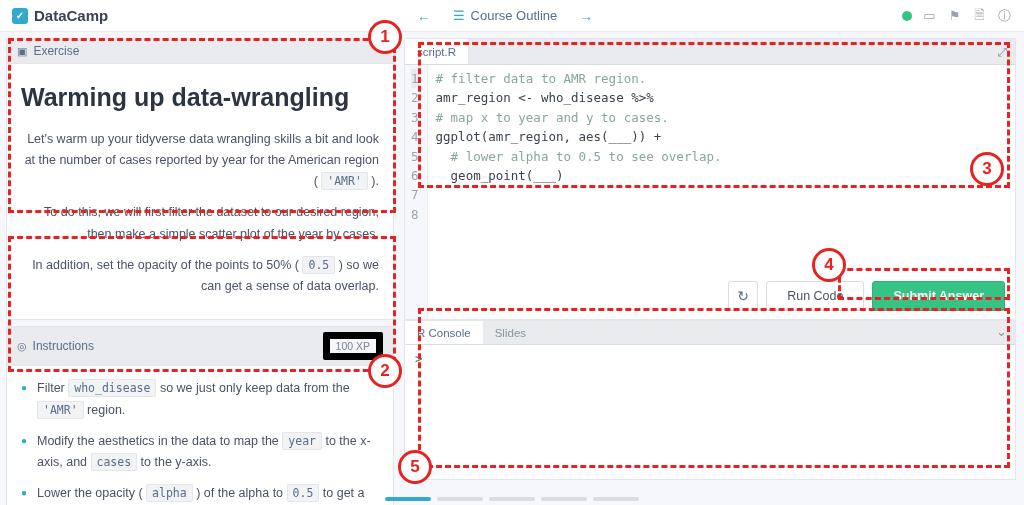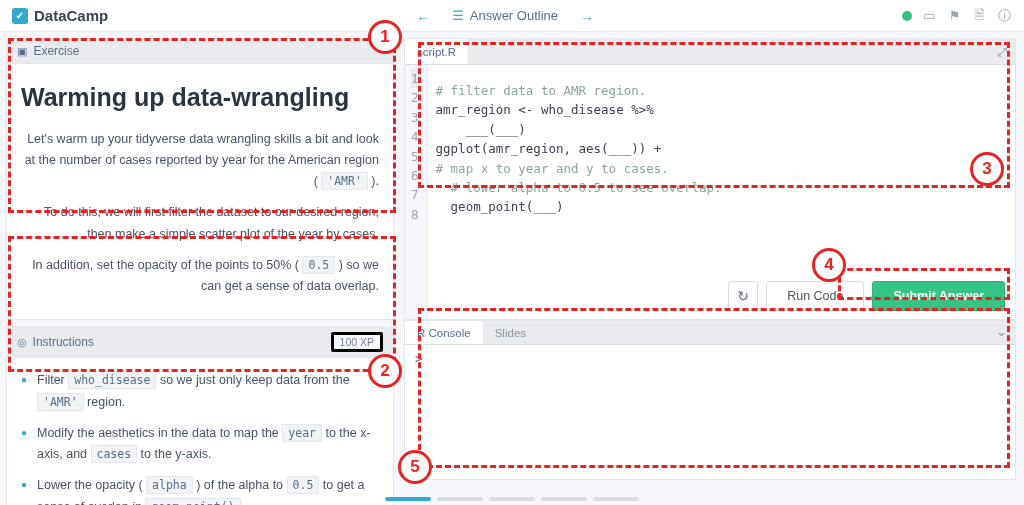--- a/index.html
+++ b/index.html
@@ -19,34 +19,34 @@
 .right-col { flex: 1; padding: 6px 8px 6px 4px; display: flex; flex-direction: column; gap: 0; position: relative; }
 
 .panel { background: #fff; border-radius: 2px; border: 1px solid #e3e6ea; }
 .panel-header { background: #e9ebee; padding: 5px 10px; font-size: 12px; color: #5a6e8c; display: flex; align-items: center; gap: 6px; border-bottom: 1px solid #e3e6ea; }
 .panel-header .icon { font-size: 11px; }
 .panel-body { padding: 12px 14px; font-size: 12.5px; line-height: 1.7; color: #4a5266; }
 .exercise-title { font-size: 25px; font-weight: 700; color: #2d3441; margin-bottom: 10px; }
 .exercise-body p { margin-bottom: 10px; text-align: right; }
 code.inline { background: #f1f3f5; border: 1px solid #e3e6ea; border-radius: 2px; padding: 1px 5px; font-family: Menlo, Monaco, monospace; font-size: 11.5px; color: #5a6e8c; }
 
-.xp-badge { margin-left: auto; background: #f5f7fa; border: 3px solid #000000; border-radius: 2px; padding: 1px 6px; font-size: 10.5px; color: #7a8494; }
+.xp-badge { margin-left: auto; background: #f5f7fa; border: 7px solid #000000; border-radius: 2px; padding: 1px 6px; font-size: 10.5px; color: #7a8494; }
 .instructions-list { list-style: none; }
 .instructions-list li { position: relative; padding-left: 16px; margin-bottom: 10px; }
 .instructions-list li::before { content: "●"; position: absolute; left: 0; color: #33aacc; font-size: 10px; top: 1px; }
 
 .editor-area { flex: 1; display: flex; flex-direction: column; }
 .editor-tabs { background: #e9ebee; display: flex; align-items: center; border-bottom: 1px solid #d9dde2; height: 26px; }
 .editor-tab { background: #fff; padding: 4px 12px; font-size: 11.5px; color: #5a6e8c; border-right: 1px solid #e3e6ea; height: 100%; display: flex; align-items: center; }
 .editor-expand { margin-left: auto; padding: 4px 8px; color: #8a94a1; cursor: pointer; font-size: 12px; }
 .editor-content { flex: 1; background: #fff; display: flex; font-family: Menlo, Monaco, Consolas, monospace; font-size: 12.5px; line-height: 1.55; position: relative; }
 .gutter { background: #f5f7fa; color: #9aa4b1; text-align: right; padding: 4px 8px 4px 6px; user-select: none; border-right: 1px solid #eef0f3; }
 .gutter .ln { display: block; }
 .gutter .ln.active { background: #e9ebee; }
-.code-lines { padding: 16px 8px; flex: 1; }
+.code-lines { padding: 4px 8px; flex: 1; }
 .code-lines .line { white-space: pre; }
 .c-comment { color: #8aa69b; }
 
 .editor-actions { position: absolute; right: 10px; bottom: 8px; display: flex; gap: 8px; align-items: center; }
 .icon-btn { width: 30px; height: 30px; border: 1px solid #d9dde2; border-radius: 3px; background: #fff; display: flex; align-items: center; justify-content: center; color: #5a6e8c; cursor: pointer; font-size: 14px; }
 .btn { height: 30px; padding: 0 20px; border-radius: 3px; font-size: 12.5px; cursor: pointer; display: flex; align-items: center; }
 .btn-white { background: #fff; border: 1px solid #d9dde2; color: #4a5266; }
 .btn-green { background: #36c486; border: 1px solid #2fb077; color: #fff; font-weight: 600; }
 
 .console-area { height: 160px; display: flex; flex-direction: column; border: 1px solid #e3e6ea; background: #fff; }
@@ -68,21 +68,21 @@
 
 <div class="topbar">
   <div class="logo">
     <span class="logo-shield">✓</span>
     <span>DataCamp</span>
   </div>
   <div class="top-center">
     <span class="arrow-btn">←</span>
     <div class="course-outline">
       <span style="color:#33aacc">☰</span>
-      <span>Answer Outline</span>
+      <span>Course Outline</span>
     </div>
     <span class="arrow-btn">→</span>
   </div>
   <div class="top-right">
     <span class="status-dot"></span>
     <span class="top-icon">▭</span>
     <span class="top-icon">⚑</span>
     <span class="top-icon">🗎</span>
     <span class="top-icon">ⓘ</span>
   </div>
@@ -137,24 +137,23 @@
           <span class="ln">3</span>
           <span class="ln">4</span>
           <span class="ln">5</span>
           <span class="ln">6</span>
           <span class="ln">7</span>
           <span class="ln">8</span>
         </div>
         <div class="code-lines">
           <div class="line c-comment"># filter data to AMR region.</div>
           <div class="line">amr_region &lt;- who_disease %&gt;%</div>
-          <div class="line">    ___(___)</div>
           <div class="line"></div>
+          <div class="line c-comment"># map x to year and y to cases.</div>
           <div class="line">ggplot(amr_region, aes(___)) +</div>
-          <div class="line c-comment"># map x to year and y to cases.</div>
           <div class="line c-comment">  # lower alpha to 0.5 to see overlap.</div>
           <div class="line">  geom_point(___)</div>
         </div>
       </div>
       <div class="editor-actions">
         <div class="icon-btn">↻</div>
         <div class="btn btn-white">Run Code</div>
         <div class="btn btn-green">Submit Answer</div>
       </div>
     </div>

